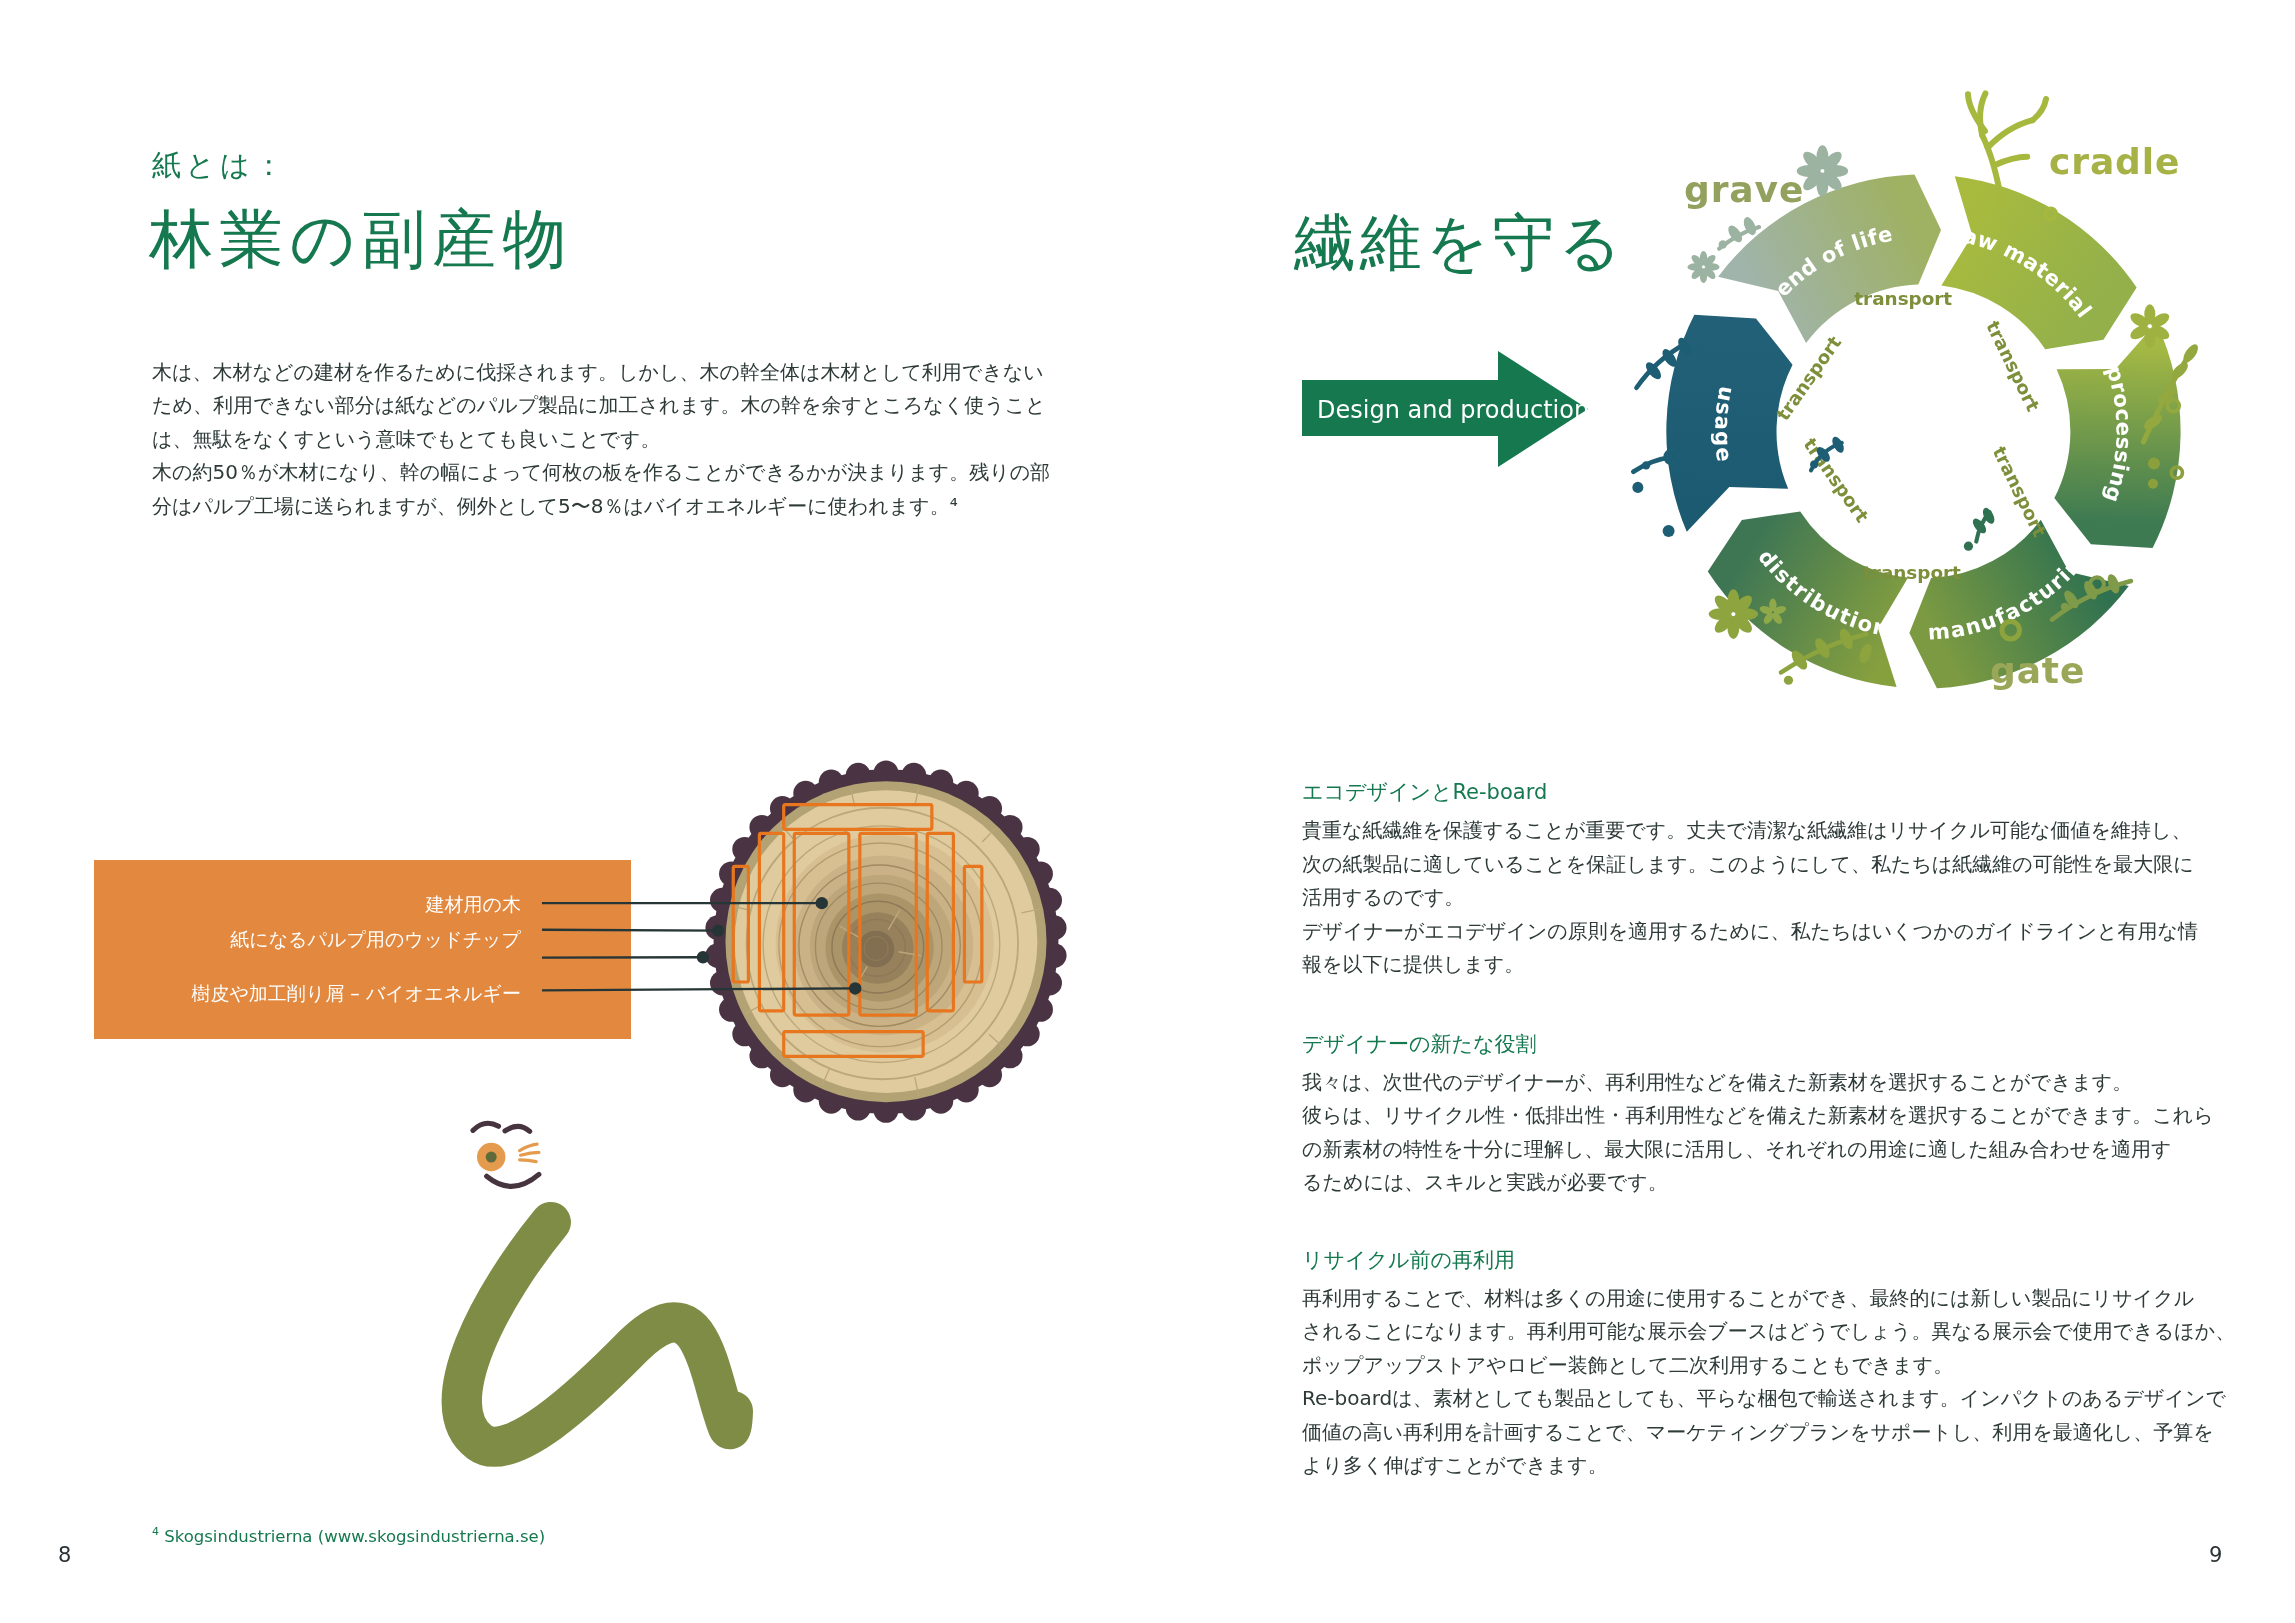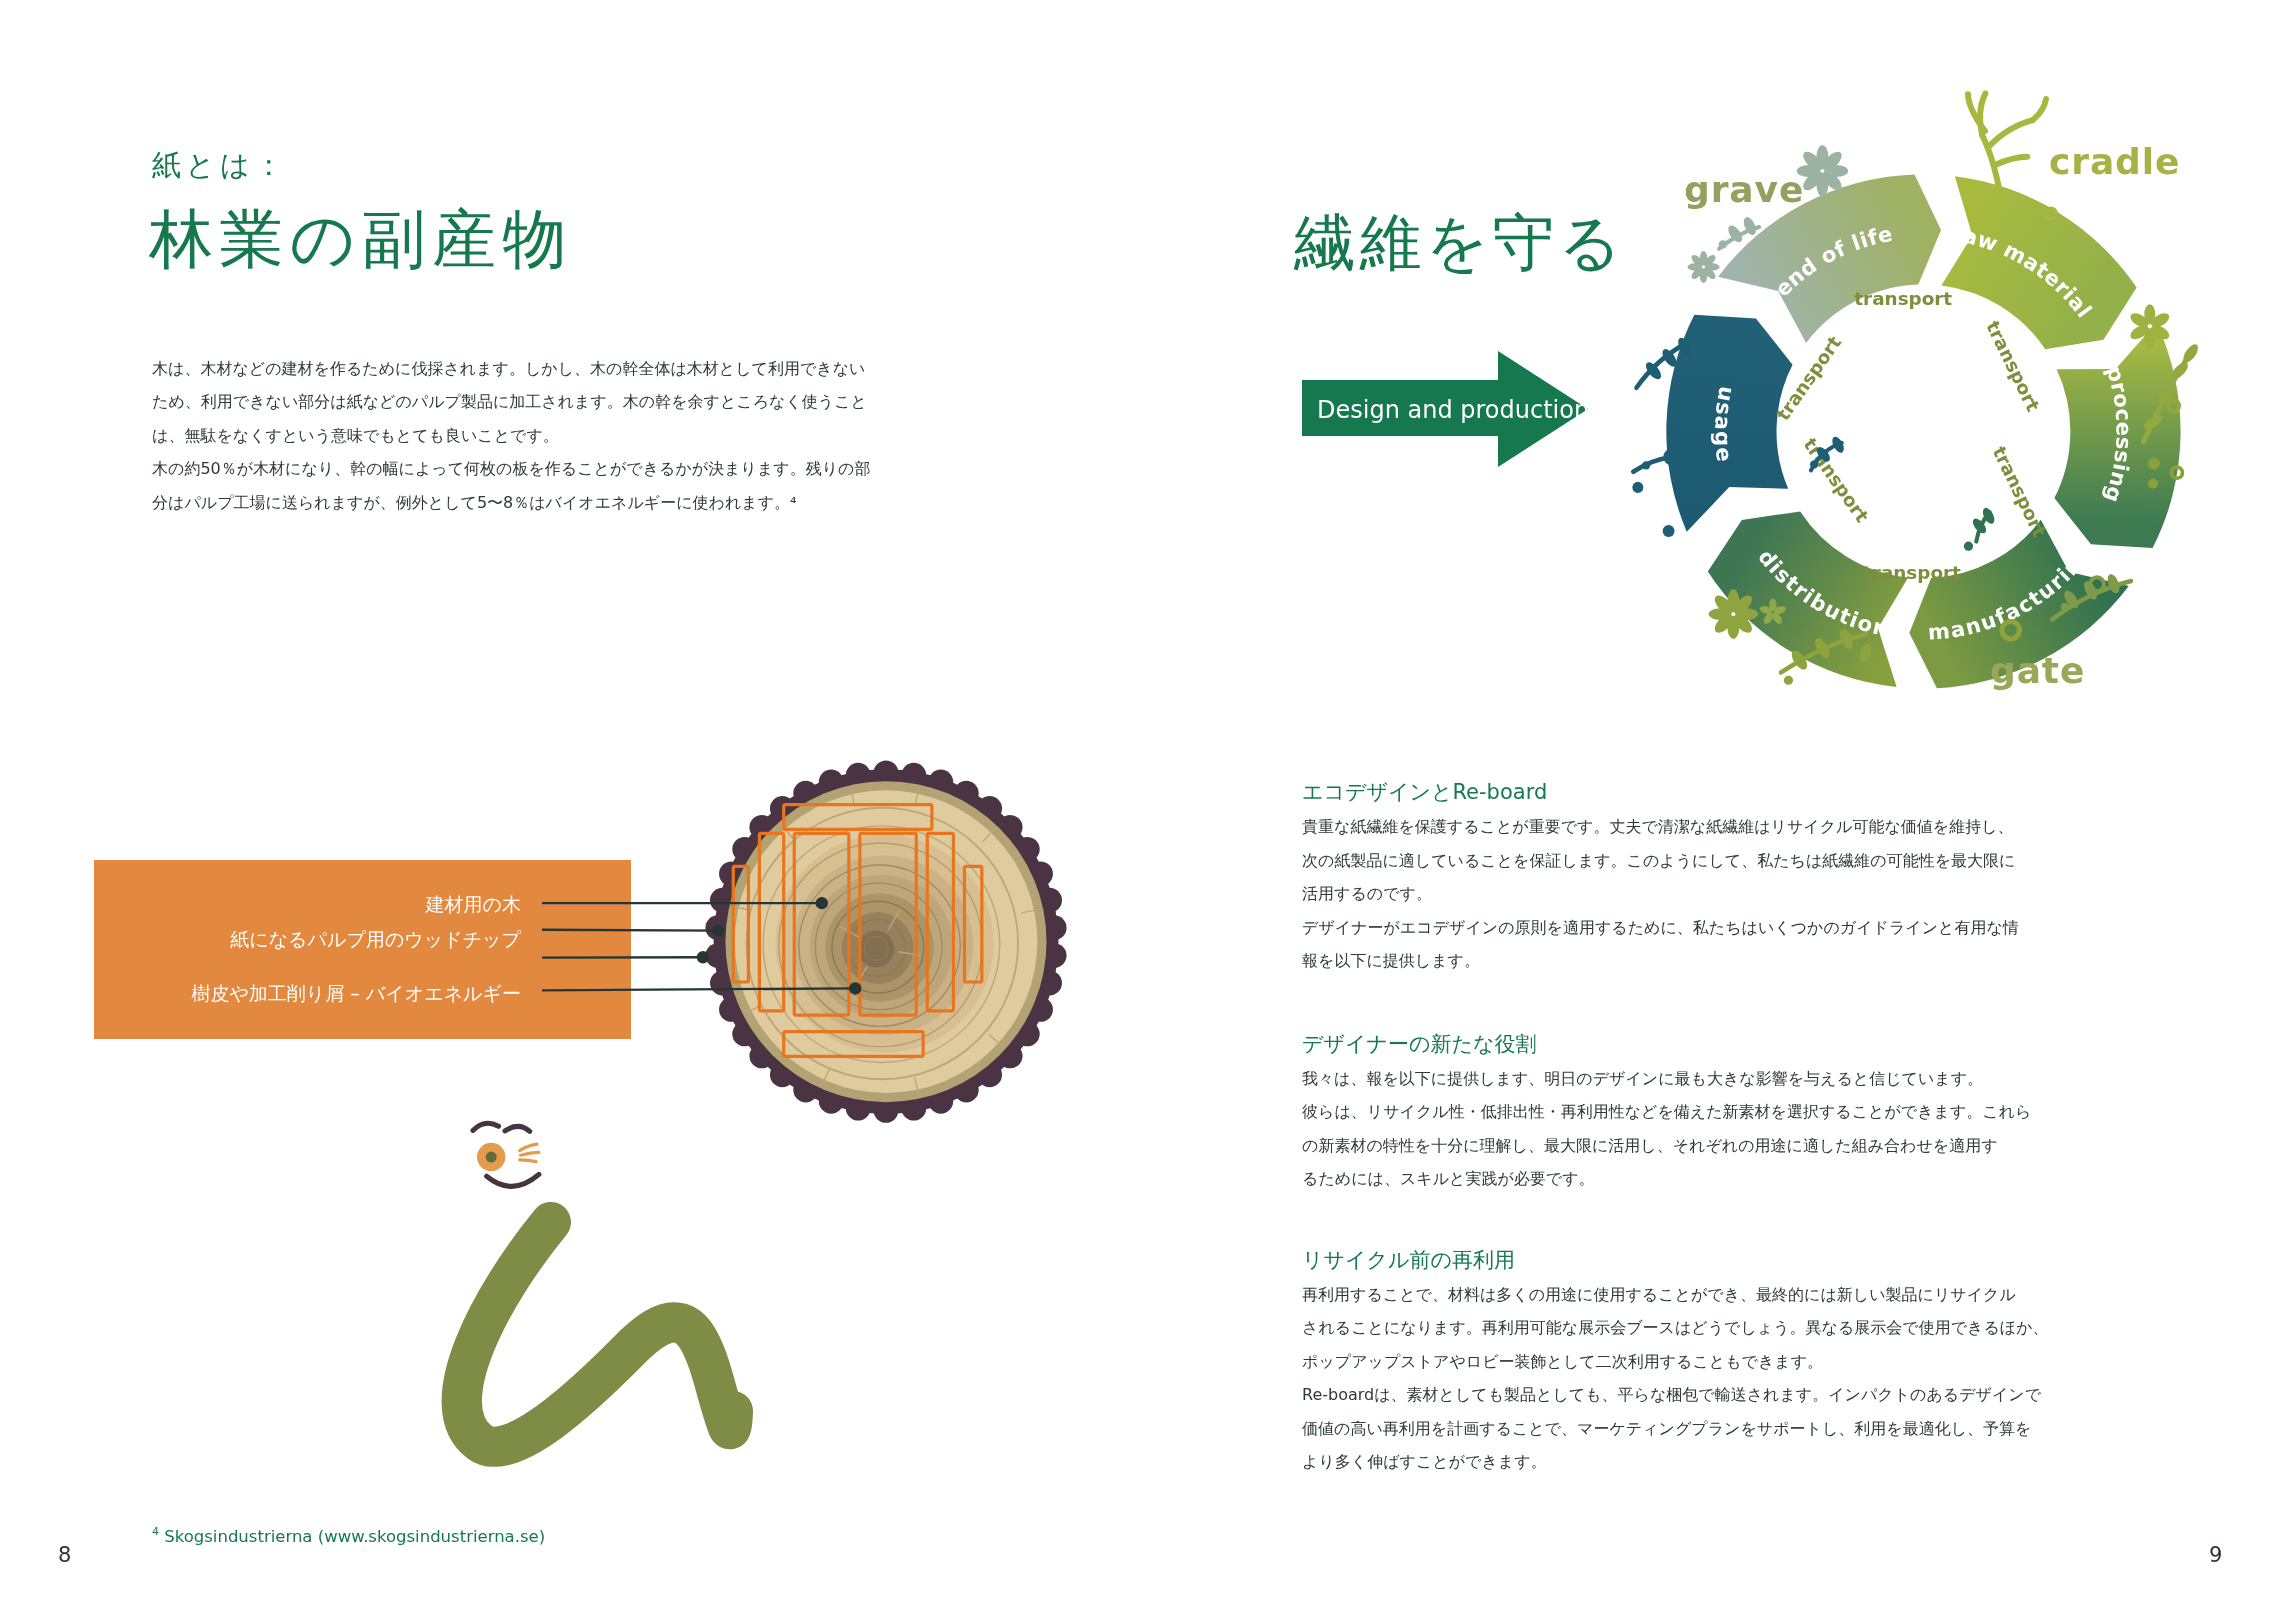--- a/index.html
+++ b/index.html
@@ -1,21 +1,21 @@
 <!DOCTYPE html>
 <html style="font-size:7.3px"><head>
 <meta charset="utf-8">
 <style>
   html,body{margin:0;padding:0;background:#ffffff;}
   #page{position:relative;width:2295px;height:1623px;background:#ffffff;overflow:hidden;
         font-family:"DejaVu Sans","Liberation Sans",sans-serif;}
   .abs{position:absolute;}
   .kicker{font-size:29px;letter-spacing:4.6px;font-weight:500;color:var(--accent);}
   .big-title{font-size:64px;letter-spacing:6.4px;font-weight:500;color:var(--accent);white-space:nowrap;}
-  .body-line{font-size:16px;color:#2d3a38;white-space:nowrap;letter-spacing:0px;}
+  .body-line{font-size:20px;color:#2d3a38;white-space:nowrap;letter-spacing:0px;}
   .sec-heading{font-size:21px;color:var(--accent);font-weight:500;white-space:nowrap;}
   .label-box{background:#e2893f;}
   .box-label{position:absolute;right:110px;font-size:19px;line-height:19px;color:#ffffff;white-space:nowrap;text-align:right;}
   .outer-label{font-weight:bold;font-size:36px;letter-spacing:0.9px;white-space:nowrap;}
   .arrow-body{background:#15784f;}
   .arrow-head{width:0;height:0;border-top:58px solid transparent;border-bottom:58px solid transparent;border-left:90px solid #15784f;}
   .arrow-text{font-size:24px;color:#ffffff;white-space:nowrap;}
   .footnote{font-size:16.5px;color:var(--accent);white-space:nowrap;text-align:center;}
   .footnote sup{font-size:11px;}
   .page-num{font-size:21px;color:#2b3337;}
@@ -333,21 +333,21 @@
   <div class="abs outer-label" style="left:1990px;top:650px;color:#9aa758;">gate</div>
 
   <div class="abs sec-heading" style="left:1302px;top:778px;">エコデザインとRe-board</div>
   <div class="abs body-line" style="left:1302px;top:817px;">貴重な紙繊維を保護することが重要です。丈夫で清潔な紙繊維はリサイクル可能な価値を維持し、</div>
   <div class="abs body-line" style="left:1302px;top:851px;">次の紙製品に適していることを保証します。このようにして、私たちは紙繊維の可能性を最大限に</div>
   <div class="abs body-line" style="left:1302px;top:884px;">活用するのです。</div>
   <div class="abs body-line" style="left:1302px;top:918px;">デザイナーがエコデザインの原則を適用するために、私たちはいくつかのガイドラインと有用な情</div>
   <div class="abs body-line" style="left:1302px;top:951px;">報を以下に提供します。</div>
 
   <div class="abs sec-heading" style="left:1302px;top:1030px;">デザイナーの新たな役割</div>
-  <div class="abs body-line" style="left:1302px;top:1069px;">我々は、報を以下に提供します、明日のデザインに最も大きな影響を与えると信じています。</div>
+  <div class="abs body-line" style="left:1302px;top:1069px;">我々は、次世代のデザイナーが、再利用性などを備えた新素材を選択することができます。</div>
   <div class="abs body-line" style="left:1302px;top:1136px;">の新素材の特性を十分に理解し、最大限に活用し、それぞれの用途に適した組み合わせを適用す</div>
   <div class="abs body-line" style="left:1302px;top:1102px;">彼らは、リサイクル性・低排出性・再利用性などを備えた新素材を選択することができます。これら</div>
   <div class="abs body-line" style="left:1302px;top:1169px;">るためには、スキルと実践が必要です。</div>
 
   <div class="abs sec-heading" style="left:1302px;top:1246px;">リサイクル前の再利用</div>
   <div class="abs body-line" style="left:1302px;top:1285px;">再利用することで、材料は多くの用途に使用することができ、最終的には新しい製品にリサイクル</div>
   <div class="abs body-line" style="left:1302px;top:1318px;">されることになります。再利用可能な展示会ブースはどうでしょう。異なる展示会で使用できるほか、</div>
   <div class="abs body-line" style="left:1302px;top:1352px;">ポップアップストアやロビー装飾として二次利用することもできます。</div>
   <div class="abs body-line" style="left:1302px;top:1385px;">Re-boardは、素材としても製品としても、平らな梱包で輸送されます。インパクトのあるデザインで</div>
   <div class="abs body-line" style="left:1302px;top:1419px;">価値の高い再利用を計画することで、マーケティングプランをサポートし、利用を最適化し、予算を</div>

